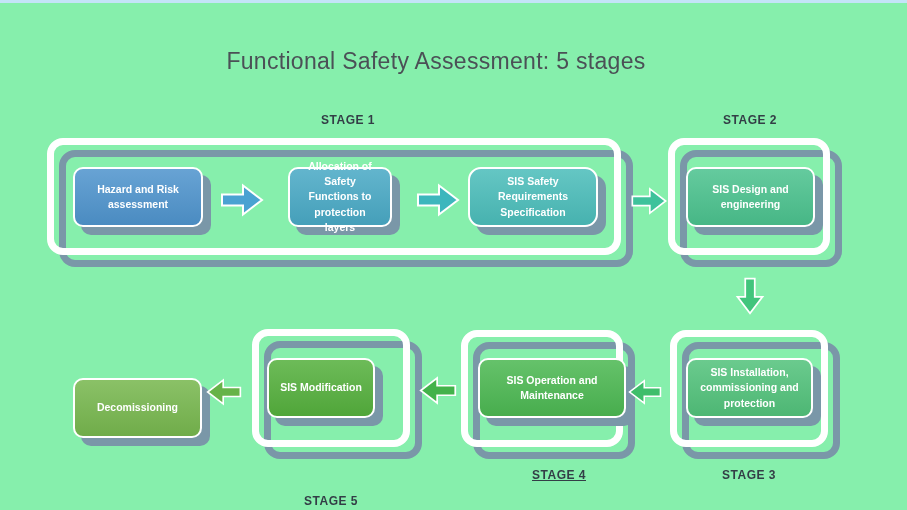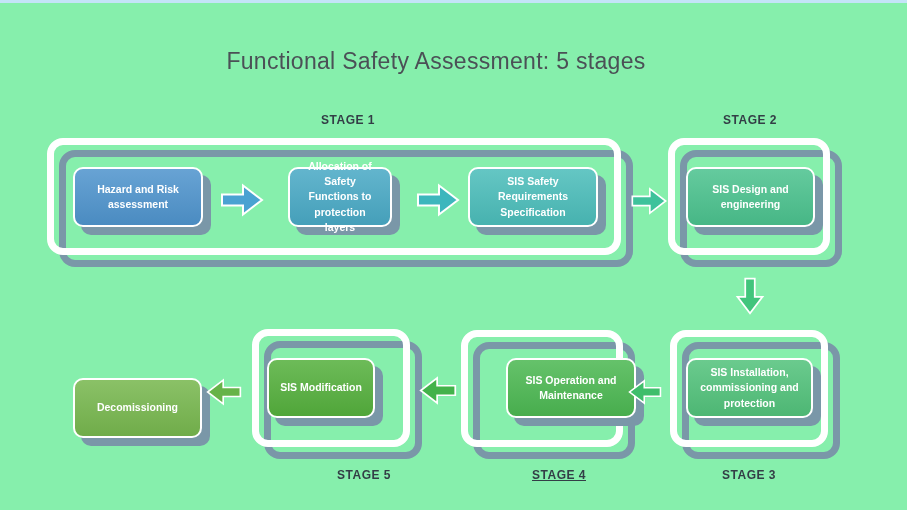--- a/index.html
+++ b/index.html
@@ -55,21 +55,21 @@
 
 <div class="canvas">
   <div class="top-strip"></div>
 
   <div class="title">Functional Safety Assessment: 5 stages</div>
 
   <div class="stage-label" style="left:288px;top:113px;">STAGE 1</div>
   <div class="stage-label" style="left:690px;top:113px;text-align:center;">STAGE 2</div>
   <div class="stage-label" style="left:689px;top:468px;">STAGE 3</div>
   <div class="stage-label" style="left:499px;top:468px;text-decoration:underline;">STAGE 4</div>
-  <div class="stage-label" style="left:271px;top:468px;text-align:right;">STAGE 5</div>
+  <div class="stage-label" style="left:271px;top:494px;">STAGE 5</div>
 
   <div class="frame-shadow" style="left:59px;top:150px;width:574px;height:117px;"></div>
   <div class="frame" style="left:47px;top:138px;width:574px;height:117px;"></div>
 
   <div class="frame-shadow" style="left:680px;top:150px;width:162px;height:117px;"></div>
   <div class="frame" style="left:668px;top:138px;width:162px;height:117px;"></div>
 
   <div class="frame-shadow" style="left:682px;top:342px;width:158px;height:117px;"></div>
   <div class="frame" style="left:670px;top:330px;width:158px;height:117px;"></div>
 
@@ -81,34 +81,34 @@
 
   <div class="node" style="left: 73px; top: 167px; width: 130px; background-color: rgb(79, 148, 205);">
     <span class="node-text">Hazard and Risk
 assessment</span>
   </div>
   <div class="node" style="left: 288px; top: 167px; width: 104px; background-color: rgb(73, 169, 197);">
     <span class="node-text">Allocation of Safety
 Functions to protection
 layers</span>
   </div>
-  <div class="node" style="left: 468px; top: 167px; width: 130px; background-color: rgb(75, 189, 186);">
+  <div class="node" style="left: 468px; top: 167px; width: 130px; background-color: rgb(75, 189, 186); border-radius: 13px;">
     <span class="node-text">SIS Safety Requirements
 Specification</span>
   </div>
   <div class="node" style="left: 686px; top: 167px; width: 129px; background-color: rgb(75, 194, 142);">
     <span class="node-text">SIS Design and
 engineering</span>
   </div>
   <div class="node" style="left: 686px; top: 358px; width: 127px; background-color: rgb(82, 194, 123);">
     <span class="node-text">SIS Installation,
 commissioning and
 protection</span>
   </div>
-  <div class="node" style="left: 478px; top: 358px; width: 130px; background-color: rgb(76, 184, 82); margin-left: 28px;">
+  <div class="node" style="left: 478px; top: 358px; width: 148px; background-color: rgb(76, 184, 82);">
     <span class="node-text">SIS Operation and
 Maintenance</span>
   </div>
   <div class="node" style="left: 267px; top: 358px; width: 108px; background-color: rgb(85, 176, 61);">
     <span class="node-text">SIS Modification</span>
   </div>
   <div class="node" style="left: 73px; top: 358px; width: 129px; background-color: rgb(119, 183, 78); margin-top: 20px;">
     <span class="node-text">Decomissioning</span>
   </div>
 

